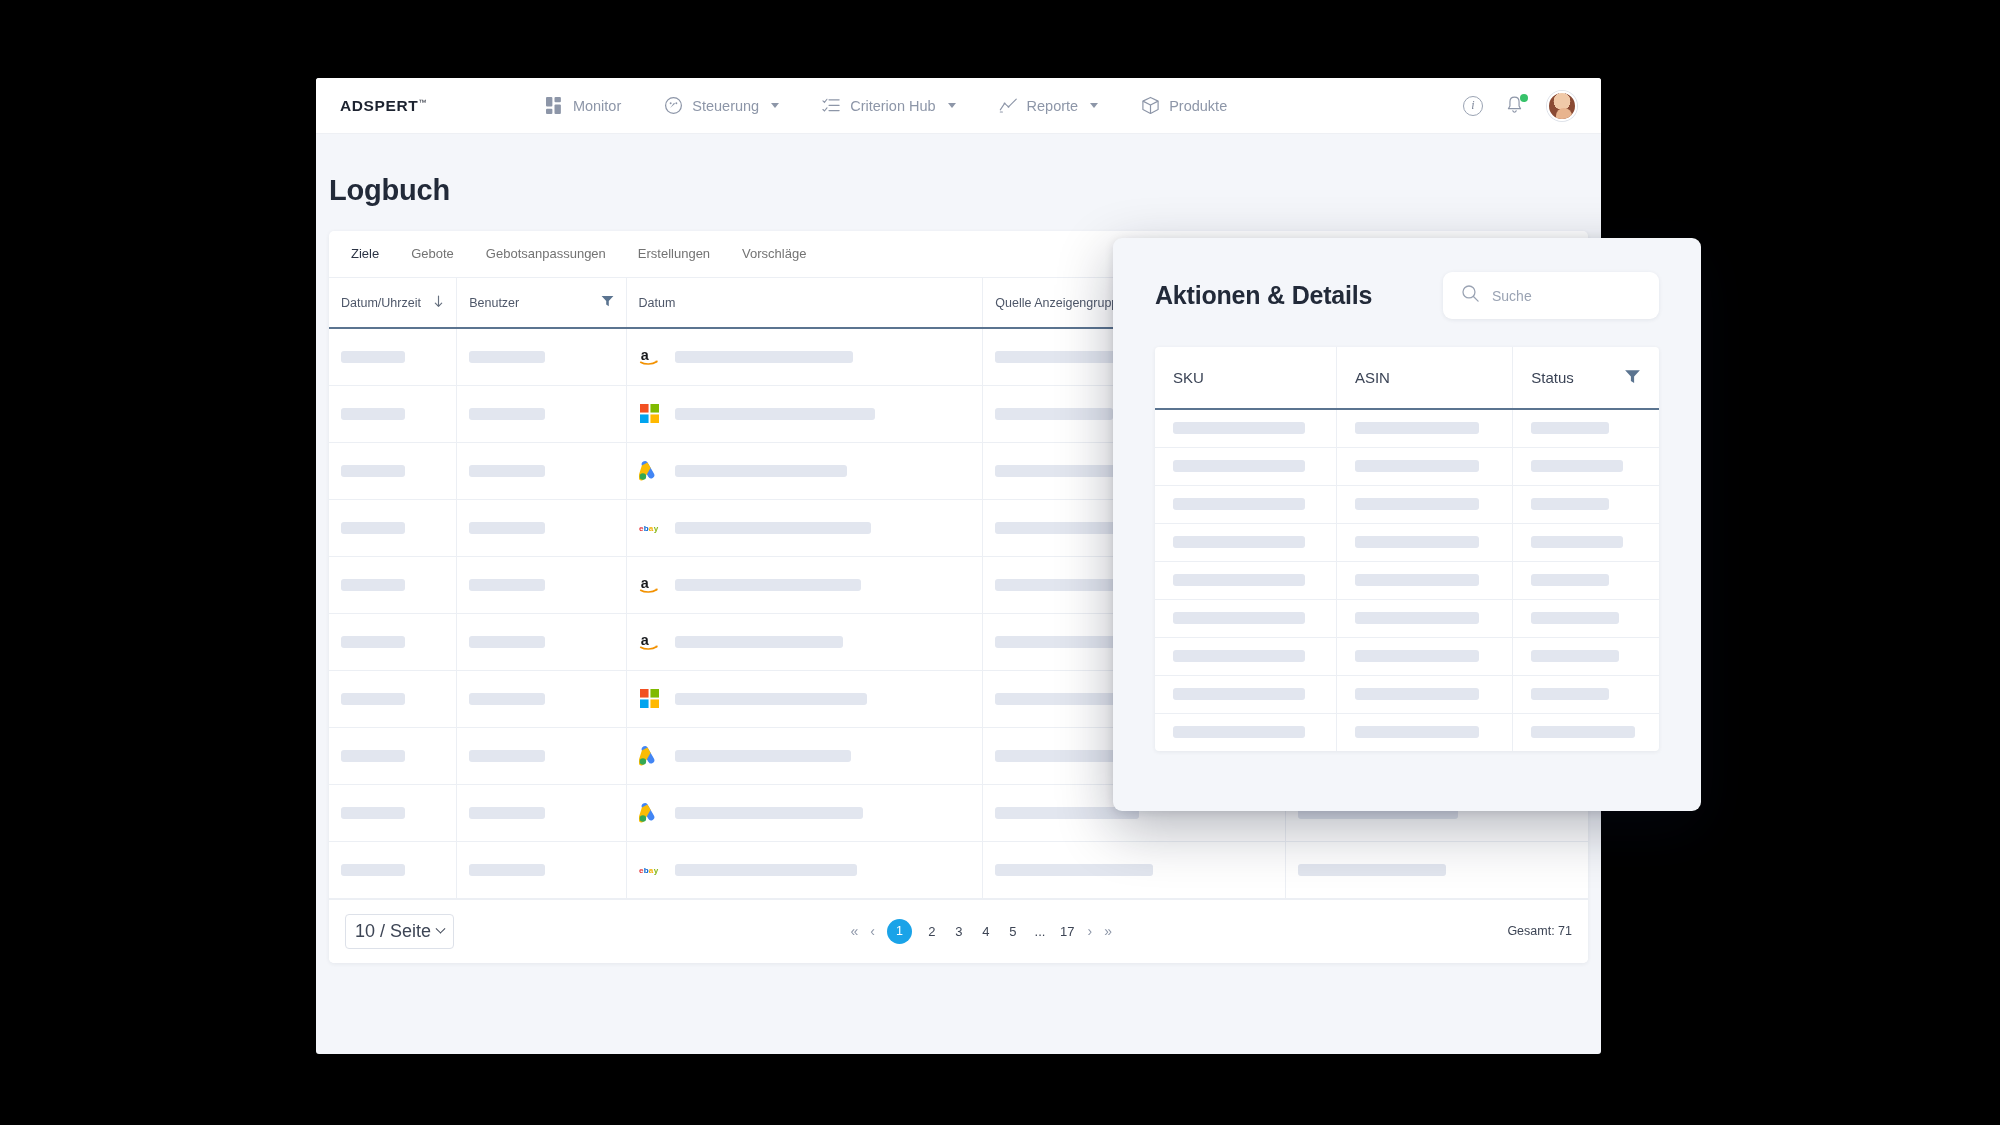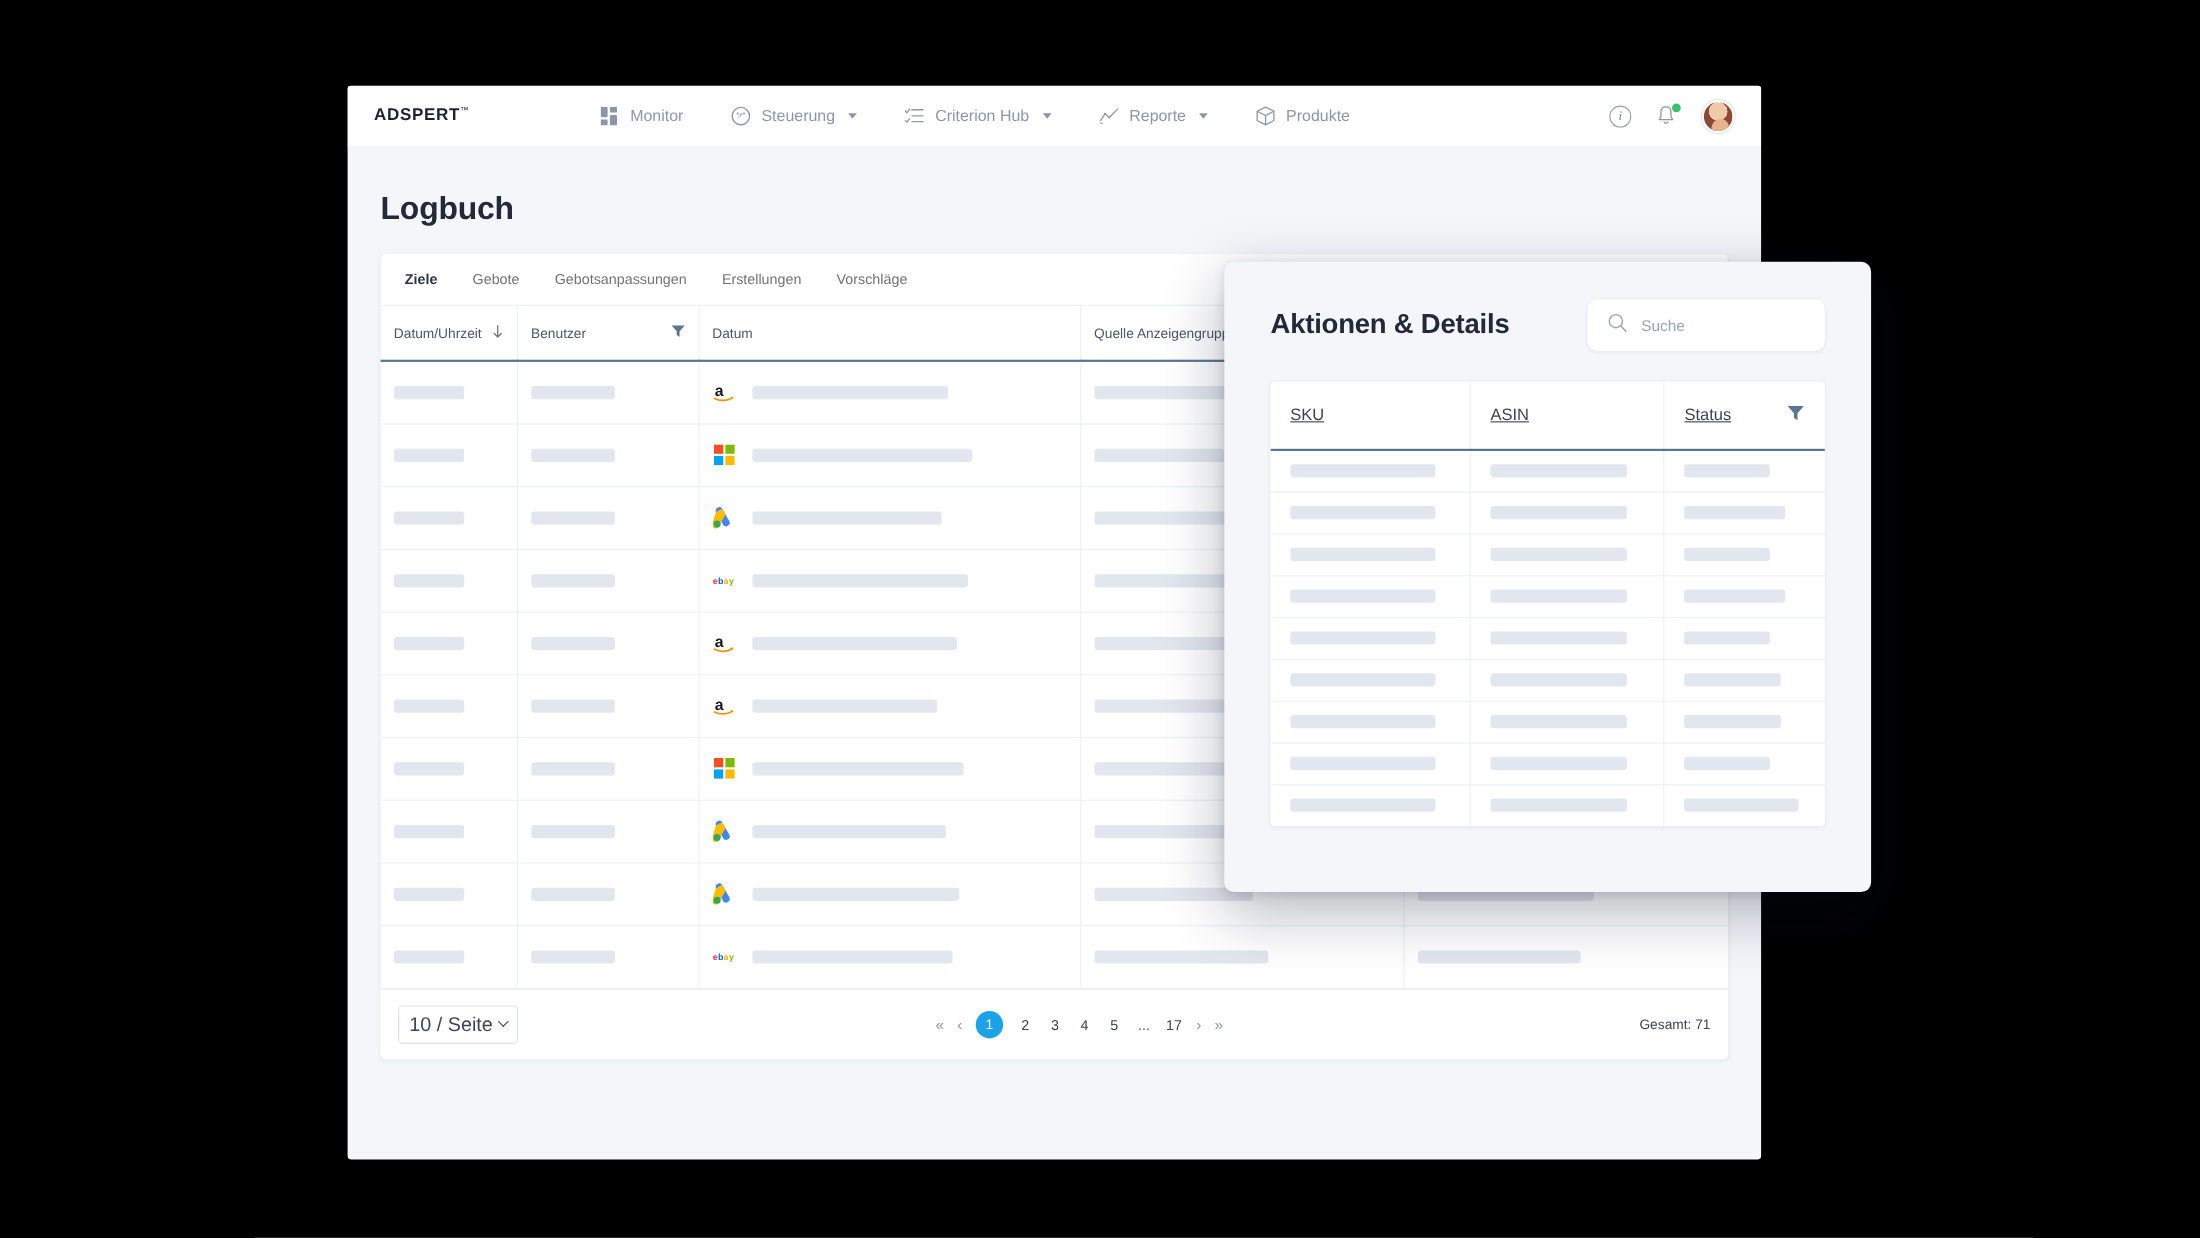--- a/index.html
+++ b/index.html
@@ -52,21 +52,21 @@
   .bell-dot { position:absolute; right:-3px; top:-1px; width:8px;height:8px;border-radius:50%;background:#37c26a; }
   .avatar {
     width: 30px; height: 30px; border-radius: 50%;
     background: radial-gradient(circle at 50% 32%, #f0c9a8 0 38%, #8a4a34 39% 100%);
     border: 2px solid #ffffff; box-shadow: 0 0 0 1px #dfe3ea;
     overflow:hidden; position:relative;
   }
   .avatar::after{content:"";position:absolute;left:7px;top:15px;width:16px;height:16px;border-radius:50% 50% 0 0;background:#e8b48e;}
 
   
-  .page { padding: 0 30px; }
+  .page { padding: 0 13px; }
   .page-title {
     font-size: 29px; font-weight: bold; color: #222a39;
     padding: 40px 0 0 0; letter-spacing: -0.2px;
   }
 
   
   .filters { display: flex; gap: 14px; margin-top: 38px; }
   .filter-sel {
     width: 181px; height: 42px; background: #ffffff; border-radius: 7px;
     display: flex; align-items: center; justify-content: space-between;
@@ -76,21 +76,21 @@
   .chev { width: 11px; height: 11px; border-right: 1.6px solid #7d8698; border-bottom: 1.6px solid #7d8698;
           transform: rotate(45deg) translate(-3px,-3px); }
 
   
   .card { margin-top: 24px; background:#fff; border-radius: 5px; box-shadow: 0 1px 4px rgba(30,40,60,0.07); }
   .tabs { display:flex; gap: 0; padding: 0 6px; border-bottom: 1px solid #eceff4; }
   .tab {
     padding: 15px 16px 13px 16px; font-size: 13px; color: #737373; cursor: pointer;
     border-bottom: 3px solid transparent; white-space: nowrap;
   }
-  .tab.bold { color:#2b3344; font-weight: bold; }
+  .tab.bold { color:#2b3344; font-weight: normal; }
   .tab.active { color: #17a3e0; border-bottom-color: #17a3e0; }
 
   
   table.grid { width: 100%; border-collapse: collapse; table-layout: fixed; }
   table.grid th {
     text-align: left; font-weight: normal; font-size: 12.5px; color: #4e5769;
     padding: 16px 12px; border-right: 1px solid #eceff4; vertical-align: middle;
     height: 50px;
   }
   table.grid thead tr { border-bottom: 2px solid #5b7490; }
@@ -137,21 +137,21 @@
   .search-box {
     width: 216px; height: 47px; background:#fff; border-radius: 9px;
     display:flex; align-items:center; gap: 12px; padding: 0 18px;
     box-shadow: 0 1px 4px rgba(30,40,60,0.08);
   }
   .search-box .ph { color:#9aa3b3; font-size: 14px; }
   .modal-card { margin-top: 28px; background:#fff; border-radius:4px; box-shadow:0 1px 4px rgba(30,40,60,0.07); overflow:hidden; }
   table.mgrid { width:100%; border-collapse: collapse; table-layout: fixed; }
   table.mgrid th {
     text-align:left; font-weight: normal; font-size: 15px; color:#3a4355;
-    padding: 20px 18px; border-right: 1px solid #eceff4; height: 62px; text-decoration: underline;
+    padding: 20px 18px; border-right: 1px solid #eceff4; height: 62px;
   }
   table.mgrid thead tr { border-bottom: 2px solid #5b7490; }
   table.mgrid td { border-right:1px solid #eceff4; border-bottom:1px solid #eceff4; padding: 11px 18px; height: 38px; }
   table.mgrid th:last-child, table.mgrid td:last-child { border-right:none; }
   table.mgrid tbody tr:last-child td { border-bottom: none; }
 </style>
 </head>
 <body>
 
 <div id="stage">

